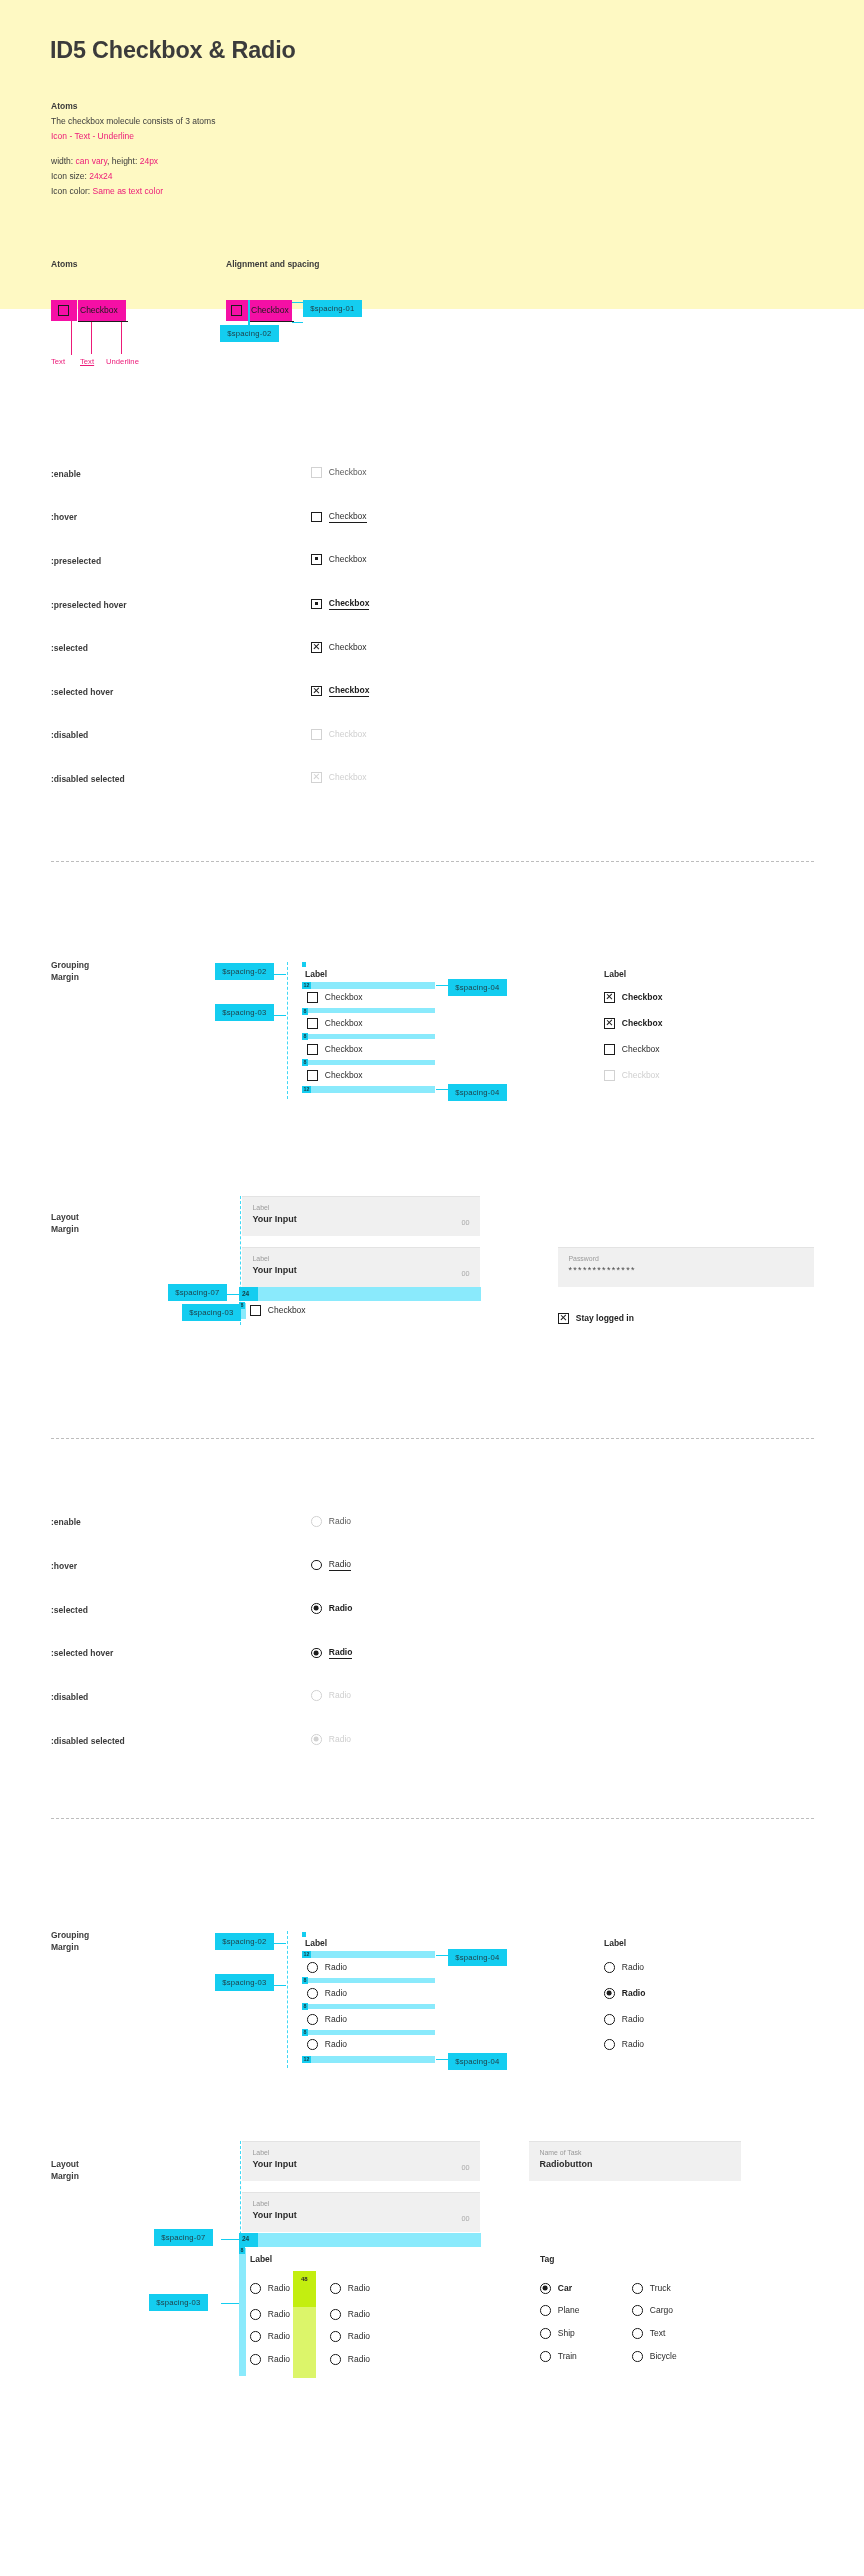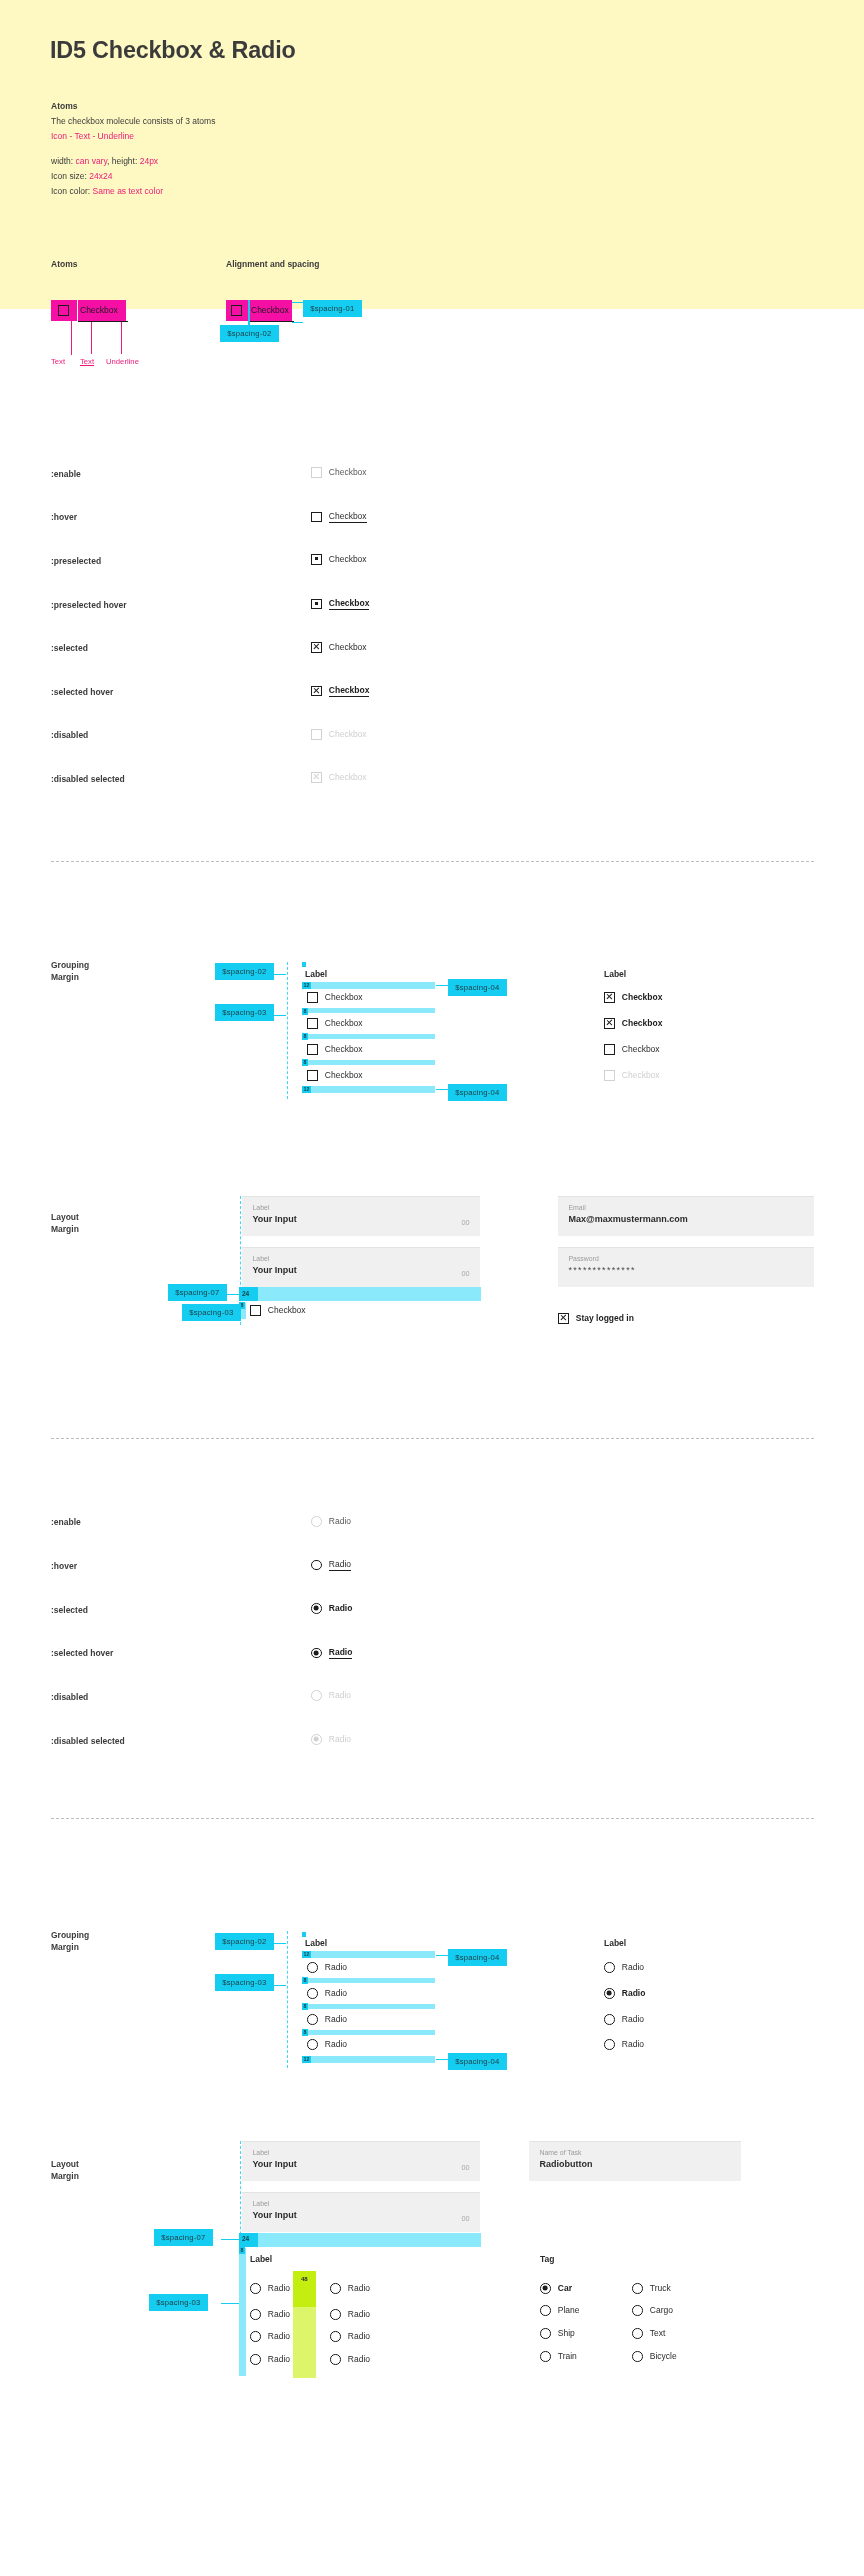--- a/index.html
+++ b/index.html
@@ -299,24 +299,20 @@
   <div class="cy-lite" style="position:absolute; left:239px; top:1303px; width:6.5px; height:16px;"></div>
   <div class="mtag" style="left:239px; top:1302px;">8</div>
   <div class="tok-line" style="left:221px; top:1313px; width:18px;"></div>
   <div class="tok" style="left:182px; top:1304px;">$spacing-03</div>
 
   <div class="state-ctrl" style="top:1305px; left:250px;">
     <span class="sq-icon"></span>
     <span class="lbl dark">Checkbox</span>
   </div>
 
-  <div class="field" style="left:558px; top:1196px; width:256px; height:40px;">
-    <div class="field-lab">Email</div>
-    <div class="field-val">Max@maxmustermann.com</div>
-  </div>
   <div class="field" style="left:558px; top:1247px; width:256px; height:40px;">
     <div class="field-lab">Password</div>
     <div class="field-dots">**************</div>
   </div>
   <div class="state-ctrl" style="top:1313px; left:558px;">
     <span class="sq-icon xm bold"></span>
     <span class="lbl bold">Stay logged in</span>
   </div>
 
   <hr class="div" style="top:1438px;">

